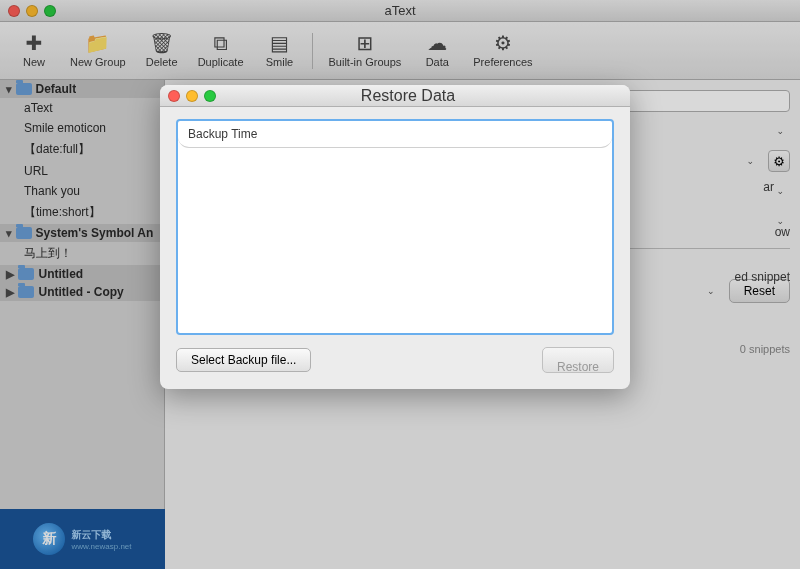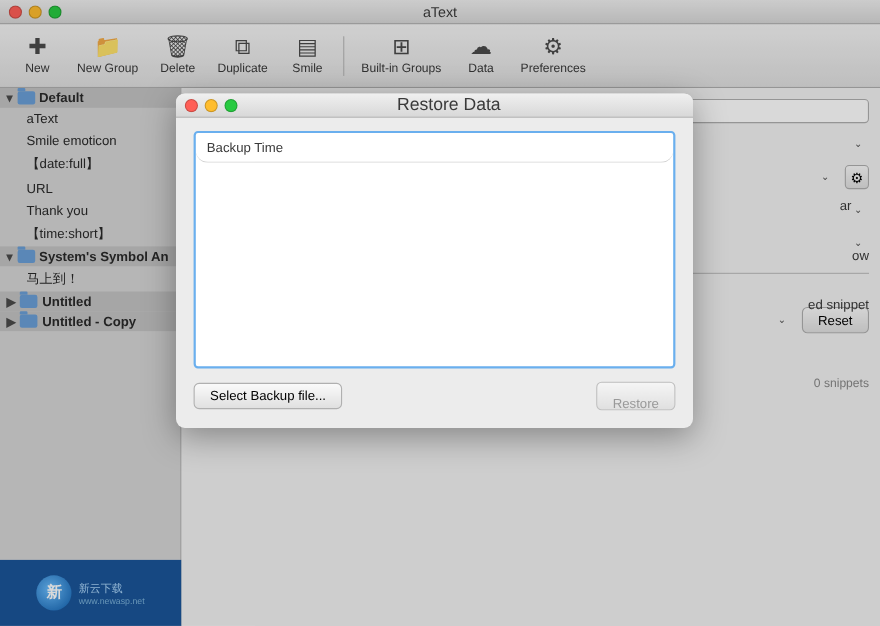--- a/index.html
+++ b/index.html
@@ -468,21 +468,21 @@
       <div class="sidebar-group sidebar-group-header">
         <span>▶</span>
         <div class="sidebar-folder-icon"></div>
         <span class="sidebar-item-label">Untitled - Copy</span>
       </div>
 
       <div style="position: absolute; bottom: 0; left: 0; width: 165px; height: 60px; background: #1a5599; display: flex; flex-direction: column; align-items: center; justify-content: center; gap: 2px;">
         <div style="display: flex; align-items: center; gap: 6px;">
           <div style="width: 32px; height: 32px; background: radial-gradient(circle at 40% 40%, #6cbfff, #1060b0); border-radius: 50%; display: flex; align-items: center; justify-content: center; color: white; font-size: 14px; font-weight: bold;">新</div>
           <div style="display: flex; flex-direction: column;">
-            <span style="font-size: 10px; color: #aad4f8; font-weight: normal;">新云下载</span>
+            <span style="font-size: 10px; color: #aad4f8; font-weight: bold;">新云下载</span>
             <span style="font-size: 8px; color: #7ab0d8;">www.newasp.net</span>
           </div>
         </div>
       </div>
     </div>
 
     <div class="main-panel">
 
       <div class="field-row">
         <span class="field-label">Name:</span>

